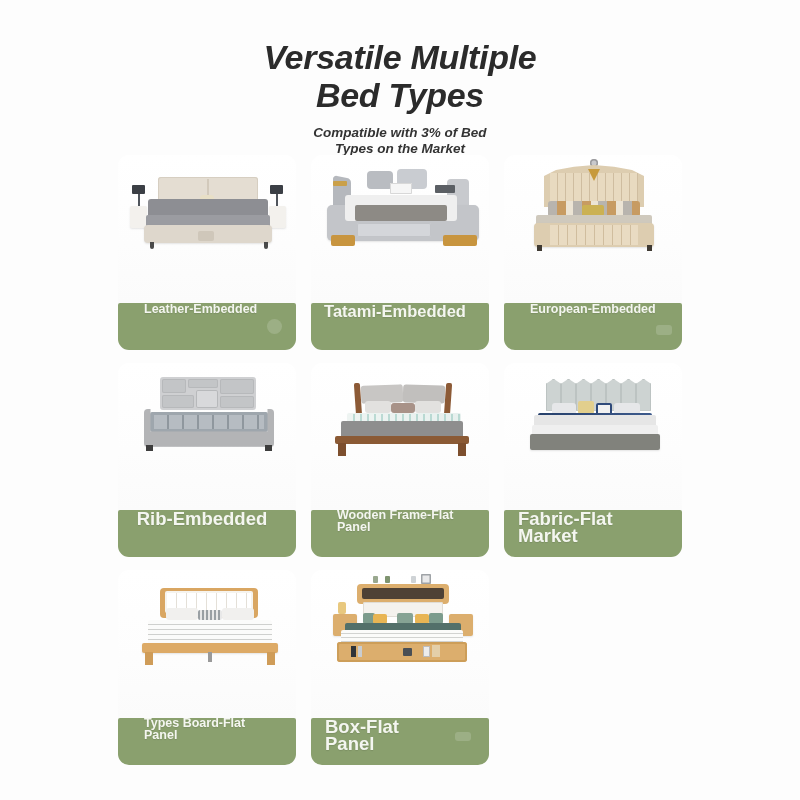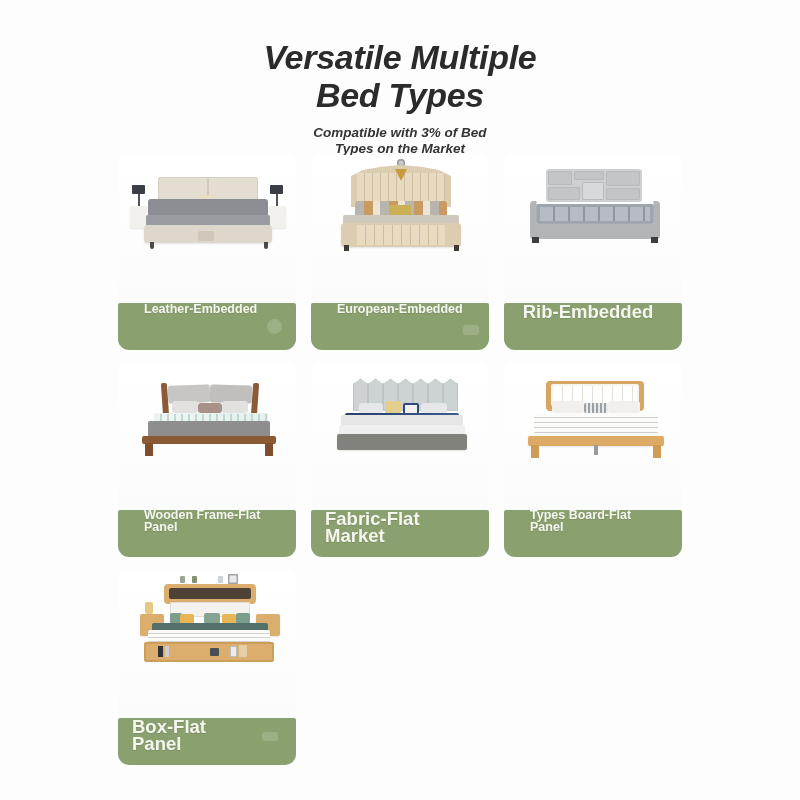--- a/index.html
+++ b/index.html
@@ -281,20 +281,42 @@
           <div class="p ft ftL"></div>
             <div class="p ft ftR"></div>
         </div>
       </div>
       <div class="label sm">
         <span>Leather-Embedded</span>
         <span class="wm" style="right:14px;top:16px;width:15px;height:15px;"></span>
       </div>
     </div>
 
+    <div class="card">
+      <div class="photo">
+        <div class="bed b2">
+          <div class="p armL"></div>
+            <div class="p sl"></div>
+          <div class="p hbL"></div>
+            <div class="p hbR"></div>
+            <div class="p scr"></div>
+          <div class="p armR"></div>
+            <div class="p pnl"></div>
+          <div class="p plat shadow"></div>
+          <div class="p deck"></div>
+            <div class="p rug"></div>
+          <div class="p bench"></div>
+          <div class="p wdL"></div>
+            <div class="p wdR"></div>
+        </div>
+      </div>
+      <div class="label md c">
+        <span>Tatami-Embedded</span>
+      </div>
+    </div>
 
     <div class="card">
       <div class="photo">
         <div class="bed b4">
           <div class="p crest"></div>
           <div class="p hb"></div>
             <div class="p vee"></div>
           <div class="p pils"></div>
             <div class="p pilc"></div>
           <div class="p mat"></div>

